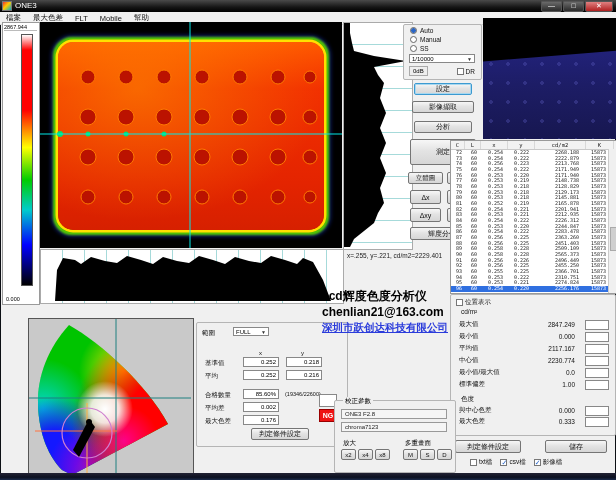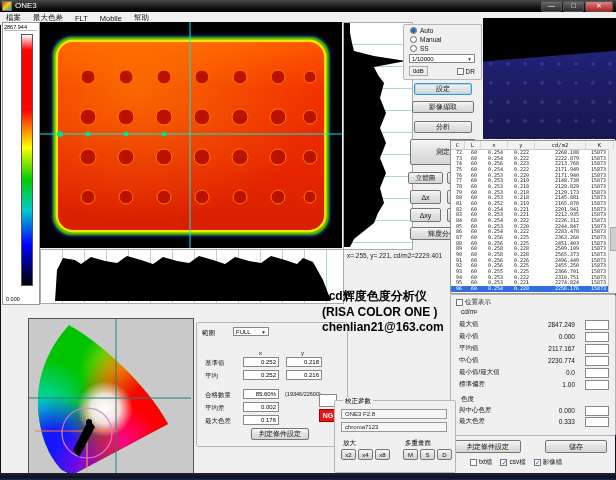--- a/index.html
+++ b/index.html
@@ -594,22 +594,22 @@
       </div>
     <div id="multi-btns">
         <div class="btn mini-btn">M</div>
         <div class="btn mini-btn">S</div>
         <div class="btn mini-btn">D</div>
       </div>
   </div>
 
   <div id="contact" class="abs">
     <div>ccd辉度色度分析仪</div>
-    <div>(RISA COLOR ONE )</div>
     <div>chenlian21@163.com</div>
+    <div class="blue">深圳市跃创达科技有限公司</div>
   </div>
 
   <div id="cie-panel" class="abs">
     <svg width="162" height="157" viewBox="0 0 162 157">
       <defs>
         <clipPath id="horseshoe">
             <path d="M40,6 C20,28 8,56 9,86 C10,116 20,138 33,151 L43,156 L139,105 C118,66 72,24 40,6 Z"></path>
           </clipPath>
         <radialGradient id="gred" cx="0.5" cy="0.5" r="0.5">
             <stop offset="0" stop-color="#f00"></stop>

